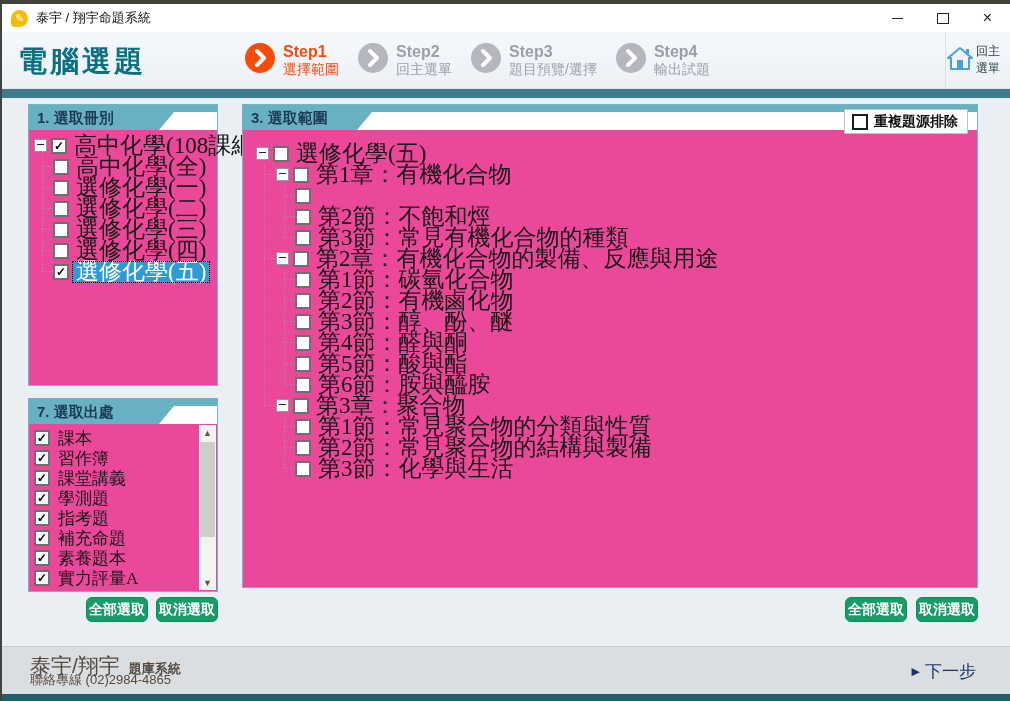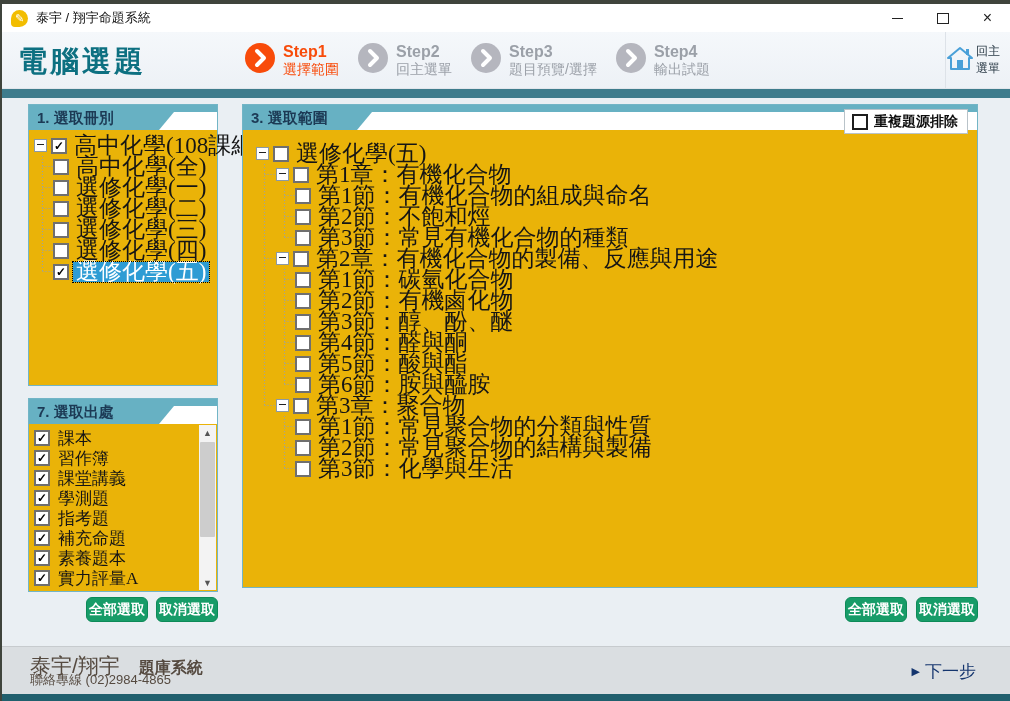--- a/index.html
+++ b/index.html
@@ -27,21 +27,21 @@
   .step-num{font-size:16px;color:#9ba0a8;font-weight:600;}
   .step-label{font-size:14px;color:#9ba0a8;}
   .step.active .step-num,.step.active .step-label{color:#f84b0a;}
   .home-btn{position:absolute;right:0;top:0;width:64px;height:56px;border-left:1px solid #dde2e8;
     display:flex;align-items:center;justify-content:center;gap:2px;}
   .home-label{font-size:12px;color:#2a3a46;}
   
   .strip{height:9px;background:#3e7c8c;}
   
   .content{position:relative;height:548px;background:#eaeff3;}
-  .panel{position:absolute;background:#eab308;border:1px solid #72b5c6;box-sizing:border-box;}
+  .panel{position:absolute;background:#ec4899;border:1px solid #72b5c6;box-sizing:border-box;}
   .panel-header{height:25px;background:#67b1c3;position:relative;overflow:hidden;}
   .ph-title{position:relative;z-index:2;font-size:15px;font-weight:bold;color:#1c3a55;line-height:25px;padding-left:8px;}
   .notch{position:absolute;right:0;bottom:0;height:18px;background:#fff;z-index:1;
     clip-path:polygon(15px 0,100% 0,100% 100%,0 100%);}
   #panel1{left:26px;top:6px;width:190px;height:282px;}
   #panel2{left:26px;top:300px;width:190px;height:194px;}
   #panel3{left:240px;top:6px;width:736px;height:484px;}
   #panel1 .notch,#panel2 .notch{width:58px;}
   #panel3 .notch{width:620px;}
   
@@ -73,21 +73,21 @@
   .gbtn{position:absolute;width:62px;height:25px;background:#179c68;border:1px solid #0d8a58;border-radius:6px;
     color:#fff;font-size:14px;font-weight:bold;text-align:center;line-height:23px;box-sizing:border-box;}
   #btn-all-1{left:84px;top:499px;}
   #btn-clear-1{left:154px;top:499px;}
   #btn-all-3{left:843px;top:499px;}
   #btn-clear-3{left:914px;top:499px;}
   
   .footer{height:47px;background:#dadee1;border-top:1px solid #c7cbce;position:relative;}
   .brand-line{position:absolute;left:28px;top:5px;color:#554a40;}
   .brand{font-size:21px;font-weight:normal;}
-  .brand-suffix{font-size:16px;font-weight:bold;margin-left:19px;}
+  .brand-suffix{font-size:13px;font-weight:bold;margin-left:9px;}
   .phone{position:absolute;left:28px;top:24px;font-size:13px;color:#554a40;}
   .next-btn{position:absolute;right:34px;top:13px;display:flex;align-items:center;gap:5px;color:#14356e;}
   .next-tri{font-size:11px;line-height:1;}
   .next-label{font-size:17px;}
   .bottombar{height:9px;background:#205f6d;}
 </style>
 </head>
 <body>
 
 <div id="window">
@@ -313,21 +313,20 @@
           </div>
           <div class="trow">
             <svg class="cellsvg">
               <line x1="9.5" y1="0" x2="9.5" y2="21" stroke="#98a0a6" stroke-width="1" stroke-dasharray="1,2"></line>
             </svg>
             <svg class="cellsvg">
               <line x1="9.5" y1="0" x2="9.5" y2="21" stroke="#98a0a6" stroke-width="1" stroke-dasharray="1,2"></line>
               <line x1="9.5" y1="10.5" x2="20" y2="10.5" stroke="#98a0a6" stroke-width="1" stroke-dasharray="1,2"></line>
             </svg>
             <span class="cbx"></span>
-            <span class="tlabel">第1節：有機化合物的組成與命名</span>
           </div>
           <div class="trow">
             <svg class="cellsvg">
               <line x1="9.5" y1="0" x2="9.5" y2="21" stroke="#98a0a6" stroke-width="1" stroke-dasharray="1,2"></line>
             </svg>
             <svg class="cellsvg">
               <line x1="9.5" y1="0" x2="9.5" y2="21" stroke="#98a0a6" stroke-width="1" stroke-dasharray="1,2"></line>
               <line x1="9.5" y1="10.5" x2="20" y2="10.5" stroke="#98a0a6" stroke-width="1" stroke-dasharray="1,2"></line>
             </svg>
             <span class="cbx"></span>

